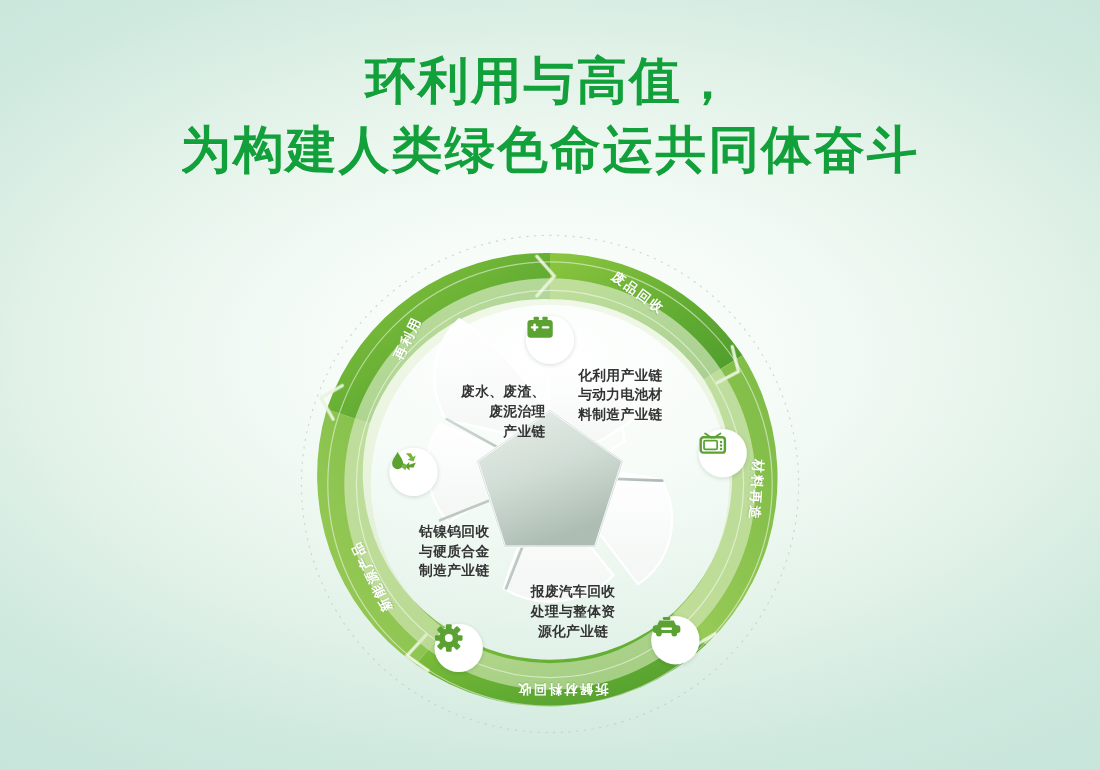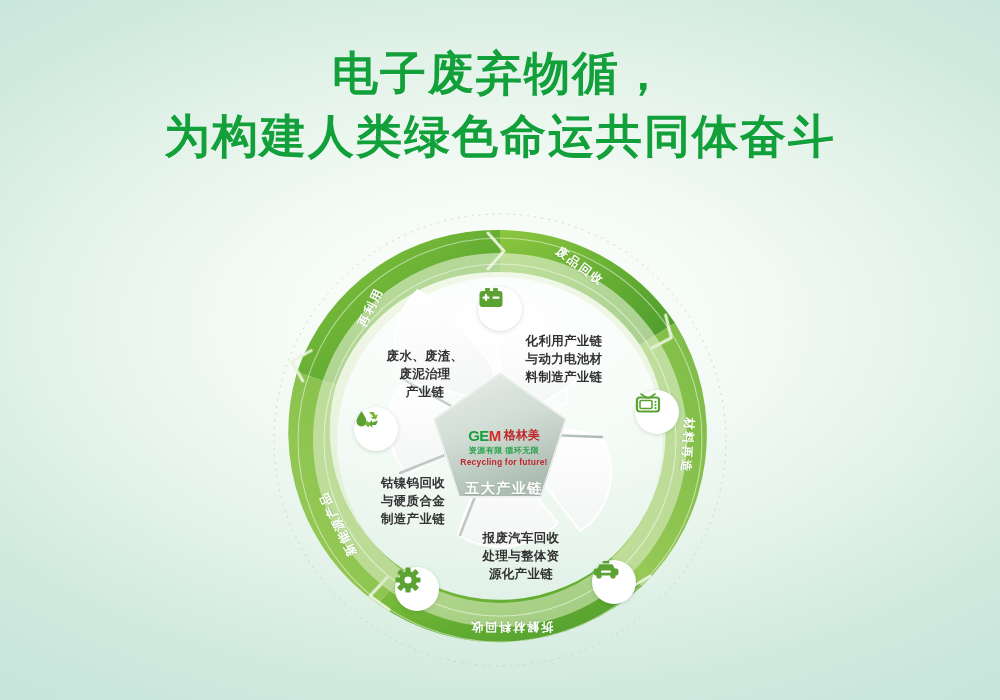--- a/index.html
+++ b/index.html
@@ -38,21 +38,21 @@
     color:#333333;
     font-size:12.5px;
     line-height:1.42;
     text-align:center;
     font-weight:bold;
     letter-spacing:.3px;
     white-space:pre-line;
     pointer-events:none;
   }
   .ptxt.p-battery{left:255px;top:128px;width:118px;}
-  .ptxt.p-waste  {left:120px;top:143px;width:110px;}
+  .ptxt.p-waste  {left:136px;top:143px;width:110px;text-align:right;}
   .ptxt.p-ewaste {left:332px;top:245px;width:104px;}
   .ptxt.p-cobalt {left:108px;top:270px;width:110px;}
   .ptxt.p-auto   {left:215px;top:325px;width:112px;}
 
   
   .center{
     position:absolute;left:206px;top:222px;width:96px;height:80px;
     text-align:center;pointer-events:none;
   }
   .logo-row{
@@ -101,21 +101,21 @@
   .rl-material{left:409px;top:232px;transform:rotate(94deg);}
   .rl-newenergy{left:53px;top:310px;transform:rotate(-116deg);}
   .rl-remanu  {left:219px;top:413px;transform:rotate(180deg);}
 </style>
 </head>
 <body>
 
 <div class="stage">
 
   <div class="title">
-    <span class="l1">电子废弃物循，</span>
+    <span class="l1">环利用与高值，</span>
     <span class="l2">为构建人类绿色命运共同体奋斗</span>
   </div>
 
   <div class="diagram">
 
     <svg width="500" height="470" viewBox="0 0 500 470">
       <defs>
         <linearGradient id="gDark" x1="0" y1="0" x2="1" y2="1">
           <stop offset="0%" stop-color="#8cc63f"></stop>
           <stop offset="55%" stop-color="#63ad33"></stop>
@@ -211,29 +211,20 @@
     <div class="ptxt p-waste">废水、废渣、
 废泥治理
 产业链</div>
     <div class="ptxt p-cobalt">钴镍钨回收
 与硬质合金
 制造产业链</div>
     <div class="ptxt p-auto">报废汽车回收
 处理与整体资
 源化产业链</div>
 
-    <div class="center">
-      <div class="logo-row">
-        <span class="logo-gem"><span>GE</span><span class="m">M</span></span>
-        <span class="logo-cn">格林美</span>
-      </div>
-      <div class="logo-slogan">资源有限  循环无限</div>
-      <div class="logo-en">Recycling for future!</div>
-      <div class="center-title">五大产业链</div>
-    </div>
 
     <div class="bubble b-battery">
       <span>
         <svg width="26" height="22" viewBox="0 0 26 22">
           <rect x="7" y="1" width="5" height="3" rx="1" fill="#5ba233"></rect>
           <rect x="15" y="1" width="5" height="3" rx="1" fill="#5ba233"></rect>
           <rect x="1.5" y="4" width="23" height="16" rx="3" fill="#5ba233"></rect>
           <rect x="4.5" y="9.5" width="7" height="2.2" rx="1" fill="#ffffff"></rect>
           <rect x="6.9" y="7.1" width="2.2" height="7" rx="1" fill="#ffffff"></rect>
           <rect x="14.5" y="9.5" width="7" height="2.2" rx="1" fill="#ffffff"></rect>

